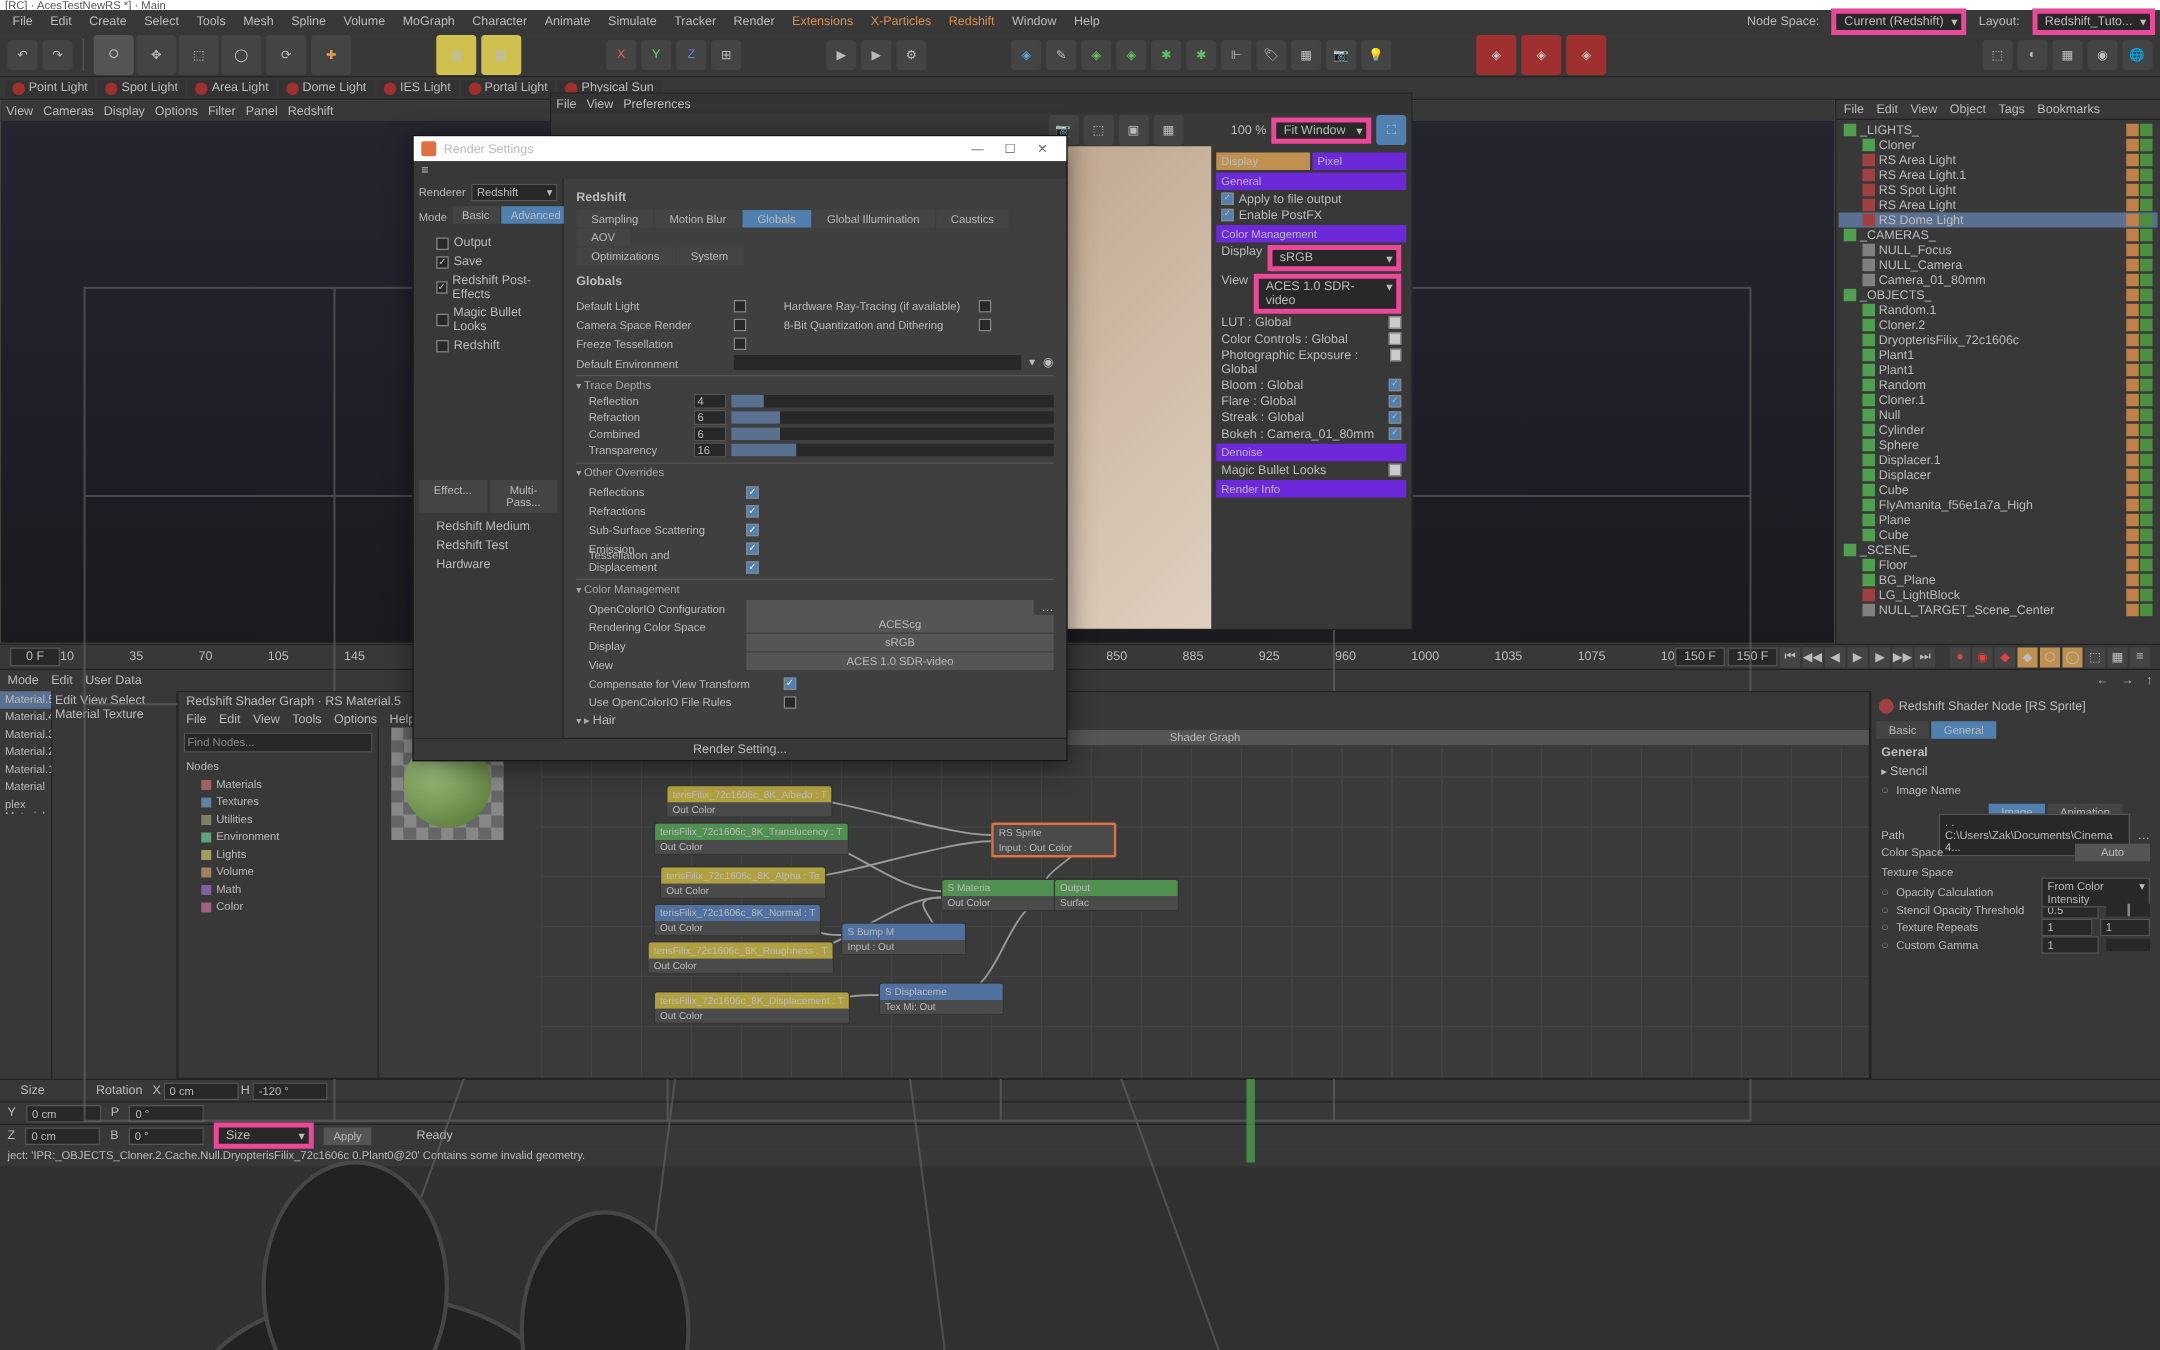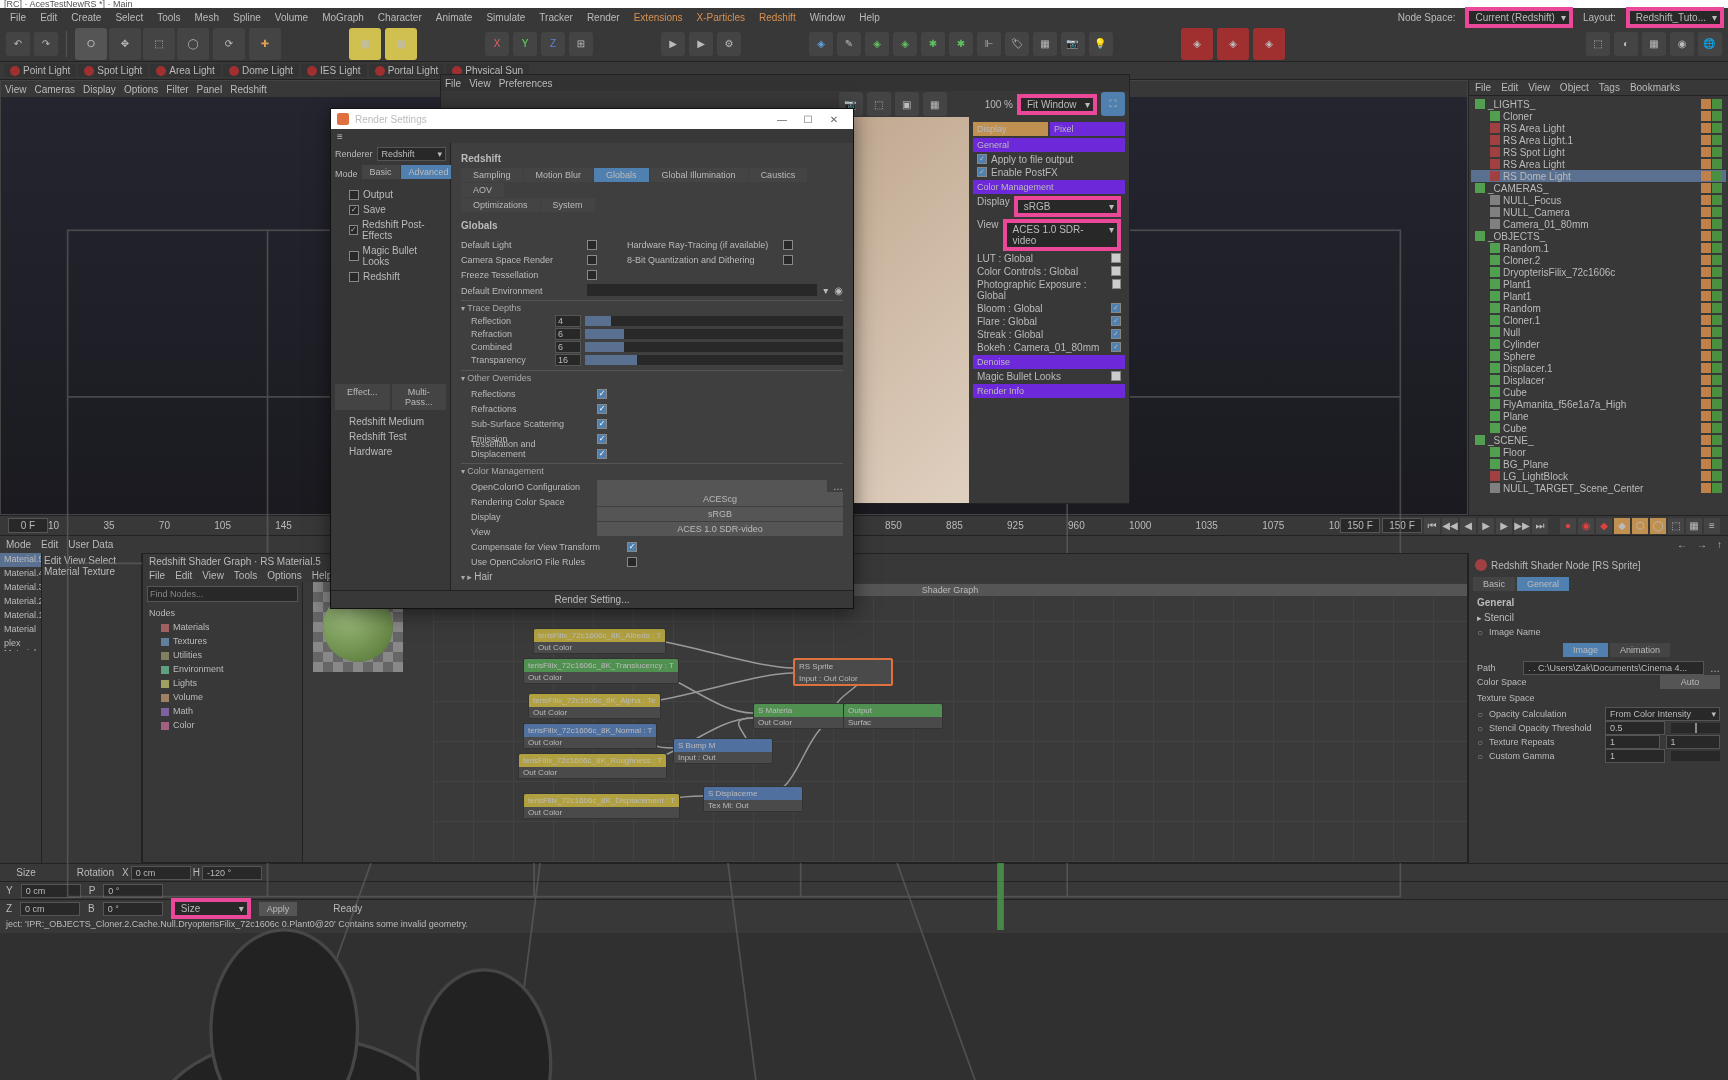--- a/index.html
+++ b/index.html
@@ -56,21 +56,21 @@
 .nodelib-item .sq{display:inline-block;width:8px;height:8px;margin-right:4px;vertical-align:middle}
 .sg-canvas{position:absolute;top:44px;left:290px;right:0;bottom:0;background:#3a3a3a;background-image:repeating-linear-gradient(0deg,#424242 0 1px,transparent 1px 40px),repeating-linear-gradient(90deg,#424242 0 1px,transparent 1px 40px)}
 .node{position:absolute;background:#555;border:1px solid #333;border-radius:2px;min-width:100px}
 .node-header{padding:2px 4px;font-size:8px;border-radius:2px 2px 0 0}
 .node-port{padding:1px 4px;font-size:8px;background:#4a4a4a}
 .node-yellow .node-header{background:#b0a040}
 .node-green .node-header{background:#509050}
 .node-blue .node-header{background:#5070a0}
 .node-red{border:2px solid #e07040}
 .node-red .node-header{background:#4a4a4a}
-.props-panel{width:260px;background:#383838;border-left:1px solid #222;padding:4px}
+.props-panel{width:232px;background:#383838;border-left:1px solid #222;padding:4px}
 .prop-row{display:flex;align-items:center;height:14px;gap:6px;padding:0 4px}
 .prop-label{width:110px;font-size:9px}
 .prop-input{flex:1;background:#282828;border:1px solid #555;padding:1px 4px;font-size:9px}
 .prop-btn{background:#555;padding:2px 8px;font-size:9px}
 .prop-tabs{display:flex;gap:2px;margin:4px 0}
 .prop-tab{padding:2px 10px;background:#444;font-size:9px}
 .prop-tab.active{background:#5080b0}
 .footer{height:18px;background:#383838;display:flex;align-items:center;padding:0 6px;gap:8px;border-top:1px solid #222}
 .footer-input{width:60px;background:#282828;border:1px solid #555;padding:1px 4px;font-size:9px}
 .status{height:16px;background:#383838;padding:2px 6px;font-size:9px}

